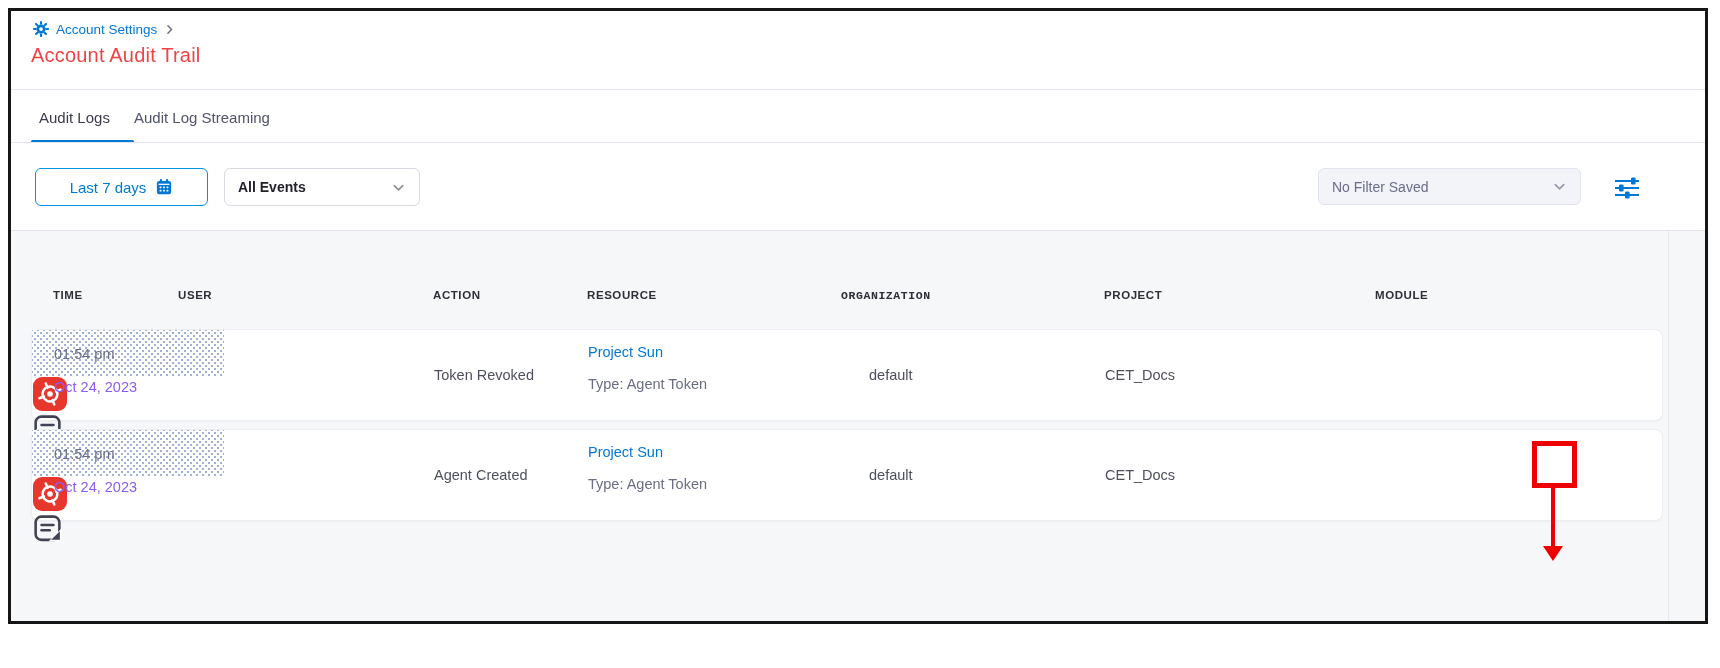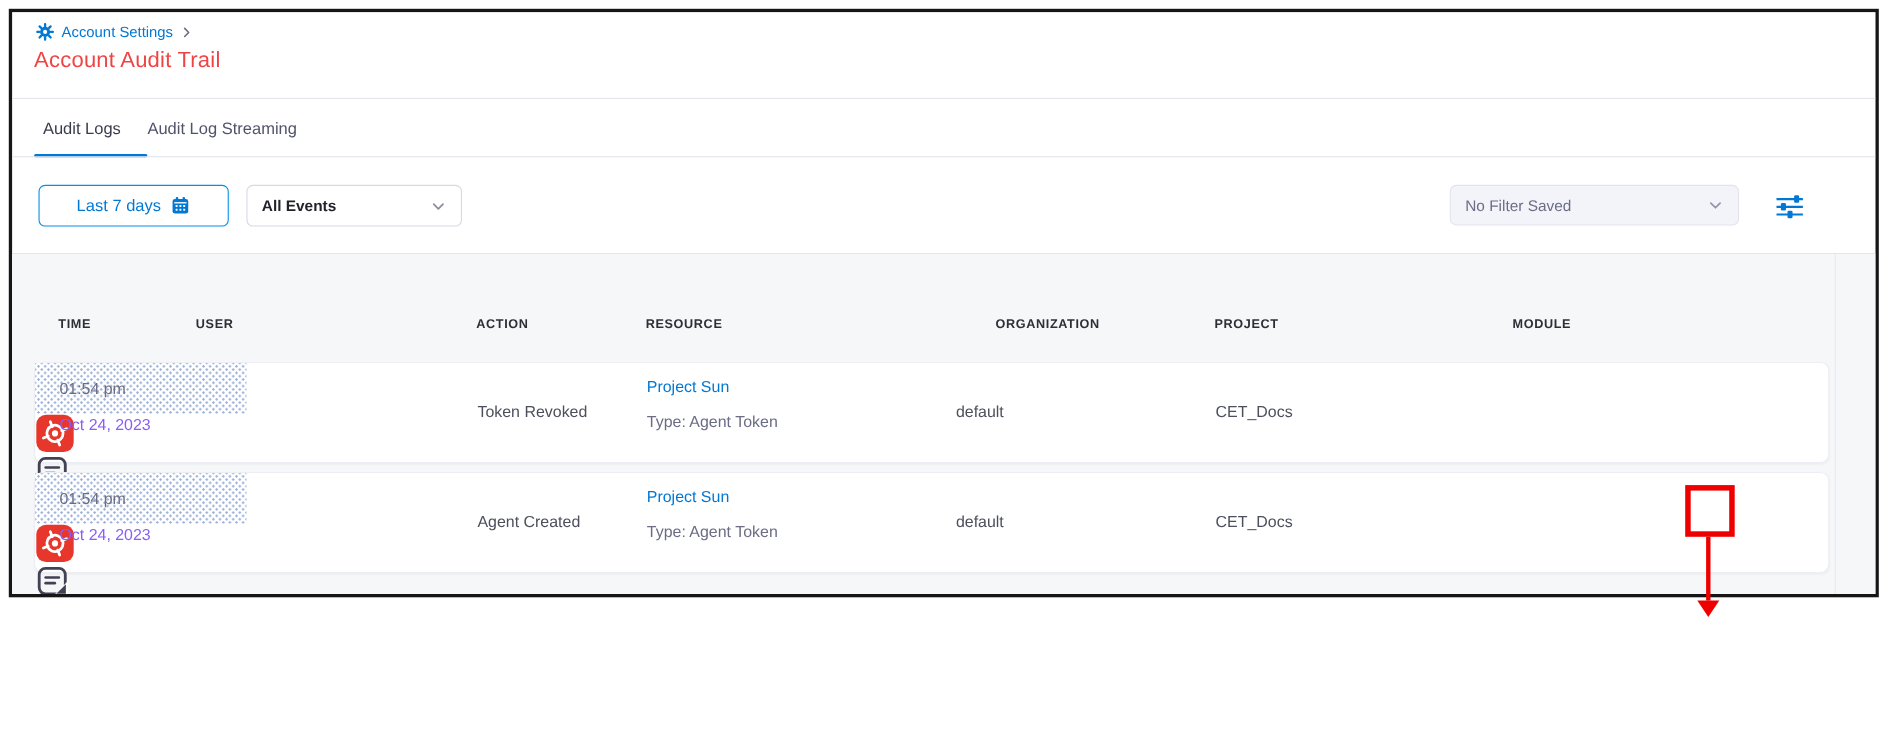--- a/index.html
+++ b/index.html
@@ -1,20 +1,20 @@
 <!DOCTYPE html>
 <html><head>
 <meta charset="utf-8">
 <style>
   html,body{margin:0;padding:0;background:#ffffff;}
   body{font-family:"Liberation Sans","DejaVu Sans",sans-serif;}
   .stage{position:relative;width:1720px;height:668px;background:#fff;overflow:hidden;}
 
   
-  .frame{position:absolute;left:8px;top:8px;width:1700px;height:535px;
+  .frame{position:absolute;left:8px;top:8px;width:1700px;height:616px;
          border:3px solid #161616;background:#fff;box-sizing:border-box;overflow:hidden;}
   .frame-inner{position:absolute;left:0;top:0;right:0;bottom:0;}
 
   
   .breadcrumb{position:absolute;left:21px;top:9px;display:flex;align-items:center;gap:6px;}
   .breadcrumb a{color:#0278d5;font-size:13.5px;font-weight:500;text-decoration:none;cursor:pointer;}
   .page-title{position:absolute;left:20px;top:33px;font-size:20px;font-weight:400;color:#ef4444;letter-spacing:.2px;}
   .divider{position:absolute;left:0;right:0;height:1px;background:#e3e4ec;}
   .div-title{top:78px;}
   .div-tabs{top:131px;}
@@ -38,21 +38,21 @@
   .saved-select{left:1307px;top:157px;width:263px;height:37px;background:#f3f3fa;border:1px solid #e3e3ef;}
   .saved-select span{font-size:14px;color:#6b6d85;}
   .sliders-btn{position:absolute;left:1598px;top:163px;width:36px;height:28px;display:flex;
                align-items:center;justify-content:center;cursor:pointer;}
 
   
   .table-area{position:absolute;left:0;top:220px;right:0;bottom:0;background:#f6f7f9;}
   .table-rightline{position:absolute;left:1657px;top:0;bottom:0;width:1px;background:#e7e8ef;}
   .col-h{position:absolute;top:58px;font-size:11.5px;font-weight:700;color:#2e2f36;letter-spacing:.05em;}
   .ch-time{left:42px;} .ch-user{left:167px;text-align:center;} .ch-action{left:422px;} .ch-resource{left:576px;}
-  .ch-org{left:894px;} .ch-project{left:1093px;} .ch-module{left:1364px;}
+  .ch-org{left:830px;font-family:Liberation Mono, monospace;} .ch-project{left:1093px;} .ch-module{left:1364px;}
 
   .row-card{position:absolute;left:20px;width:1630px;height:90px;background:#fff;
             border:1px solid #edeef3;border-radius:8px;box-shadow:0 1px 2px rgba(40,41,61,.04);}
   .row-1{top:98px;} .row-2{top:198px;}
   .cell{position:absolute;font-size:14.5px;color:#4d4f5c;}
   .c-time1{left:22px;top:16px;color:#6b6d85;}
   .c-time2{left:22px;top:49px;color:#8b5cf6;}
   .c-user{left:147px;top:22px;width:192px;height:46px;
           background-image:radial-gradient(#9db1d9 1px,transparent 1.25px),
                            radial-gradient(#9db1d9 1px,transparent 1.25px);

